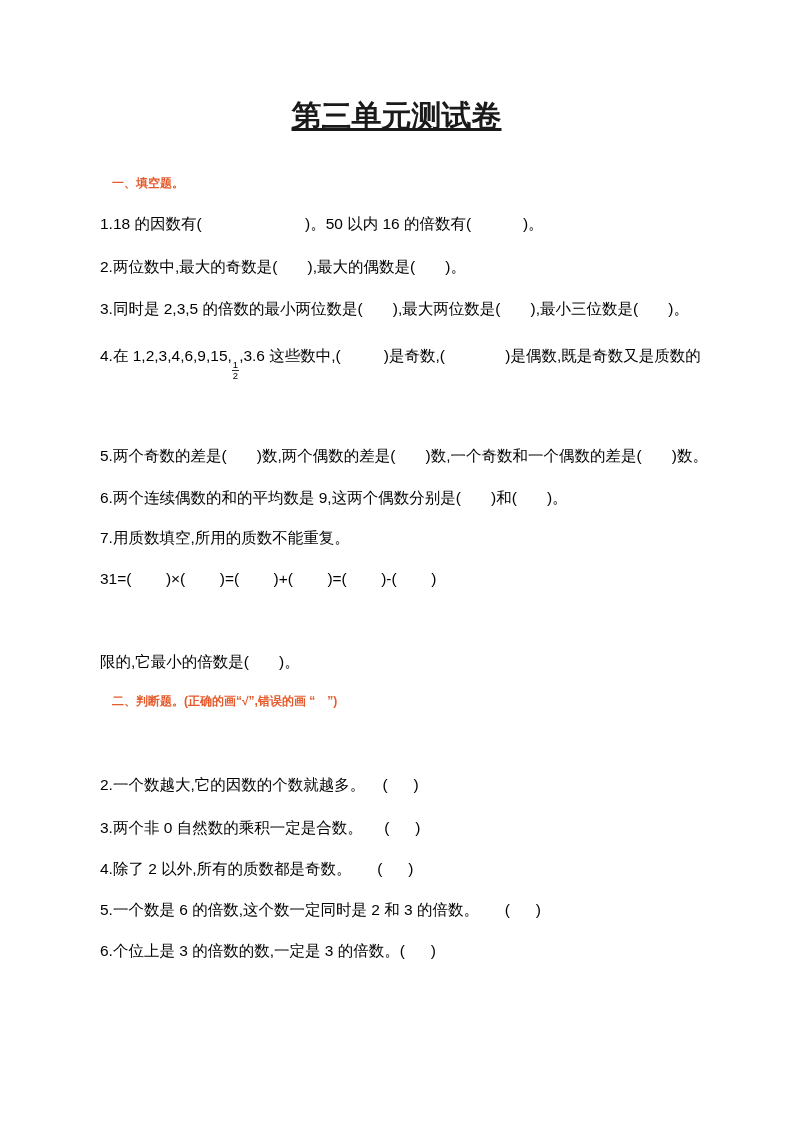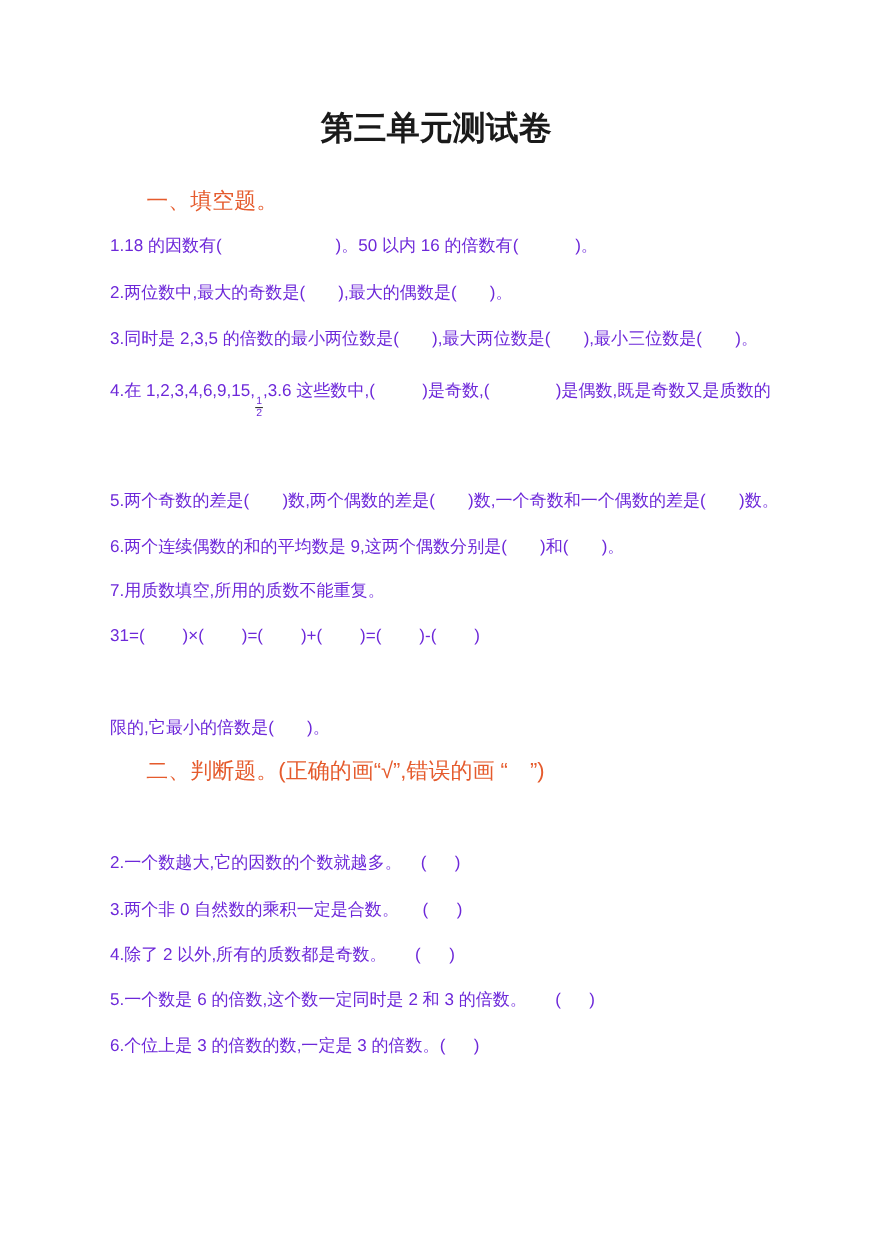--- a/index.html
+++ b/index.html
@@ -16,34 +16,36 @@
     position: absolute;
     top: 96px;
     left: 0;
     width: 793px;
     text-align: center;
     font-size: 30px;
     font-weight: bold;
     color: #1a1a1a;
     margin: 0;
     white-space: pre;
+    text-decoration: underline;
   }
   .sec-heading {
     position: absolute;
-    left: 133px;
-    font-size: 20px;
+    left: 112px;
+    font-size: 12px;
     color: #e55b2d;
     white-space: pre;
     line-height: 22px;
+    font-weight: bold;
   }
   .line {
     position: absolute;
     left: 100px;
     font-size: 15.5px;
-    color: #6d28d9;
+    color: #000000;
     white-space: pre;
     line-height: 22px;
   }
   .frac {
     display: inline-flex;
     flex-direction: column;
     align-items: center;
     vertical-align: -7px;
     line-height: 1.05;
     font-size: 9.5px;

